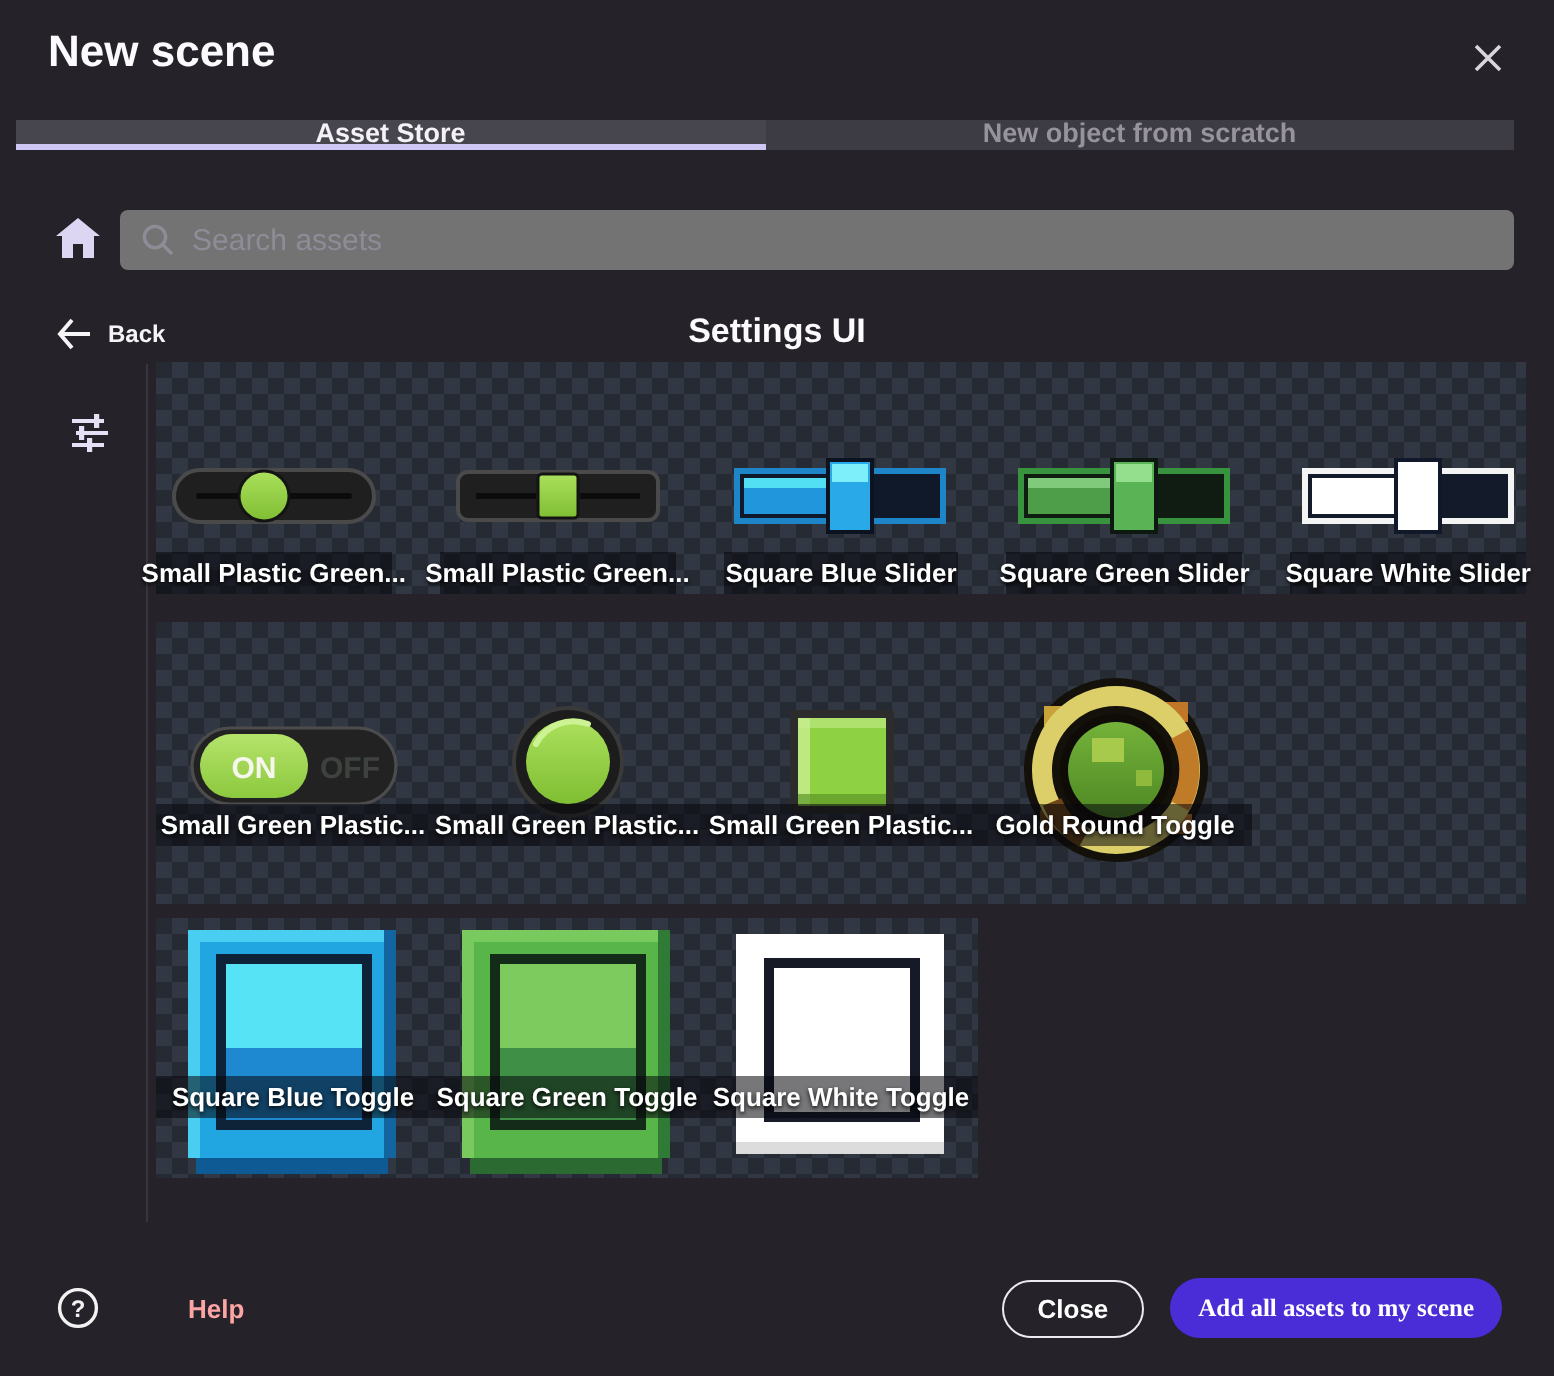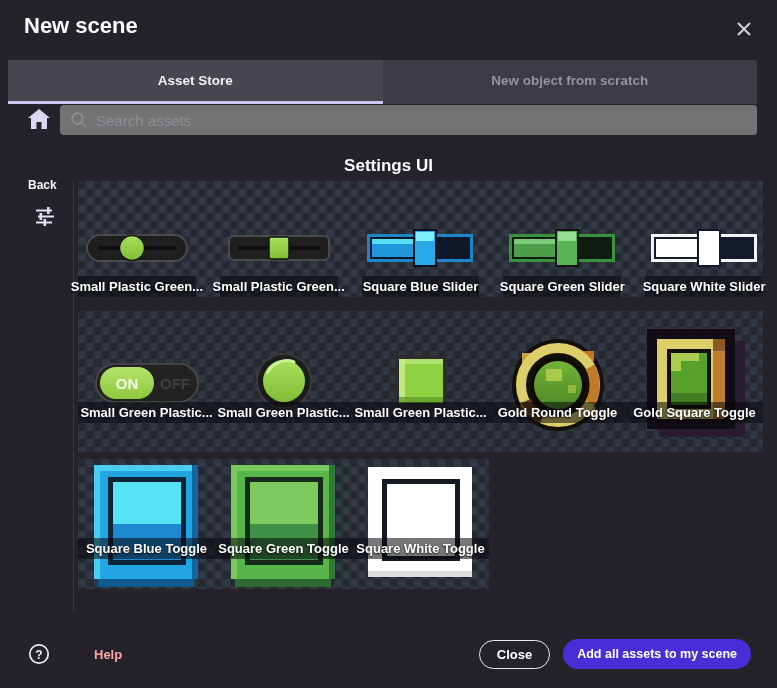--- a/index.html
+++ b/index.html
@@ -7,36 +7,36 @@
   .dialog {
     position:relative; width:777px; height:688px;
     background:#252329; overflow:hidden;
     font-family:"Liberation Sans", sans-serif; color:#f2f0f4;
   }
   
   .title { position:absolute; left:24px; top:13px; font-size:22px; font-weight:700; color:#fbfafc; }
   .close-btn { position:absolute; right:22px; top:18px; width:22px; height:22px; cursor:pointer;
                display:flex; align-items:center; justify-content:center; background:none; border:none; }
   
-  .tabs { position:absolute; left:8px; right:20px; top:60px; height:44px; display:flex; }
+  .tabs { position:absolute; left:8px; right:20px; top:60px; height:15px; display:flex; }
   .tab { flex:1; display:flex; align-items:center; justify-content:center;
          font-size:13.5px; font-weight:700; cursor:pointer; border:none; }
   .tab.active { background:#47454e; color:#f4f2f6; border-bottom:3px solid #cfc7f3; }
   .tab.inactive { background:#3d3b43; color:#96939d; border-bottom:3px solid transparent;text-align:center; }
   
   .home-btn { position:absolute; left:26px; top:107px; width:26px; height:26px; background:none; border:none; cursor:pointer; }
   .search-box { position:absolute; left:60px; right:20px; top:105px; height:30px; }
   .search-box input {
     width:100%; height:100%; background:#737373; border:none; border-radius:4px;
     color:#e8e6ec; font-size:15px; font-family:"Liberation Sans",sans-serif; padding:0 10px 0 36px; outline:none;
   }
   .search-box input::placeholder { color:#8e8c97; }
   .search-icon { position:absolute; left:10px; top:6px; }
   
-  .back-row { position:absolute; left:28px; top:170px; height:22px; display:flex; align-items:center; gap:8px; cursor:pointer;flex-direction:column; }
+  .back-row { position:absolute; left:28px; top:156px; height:22px; display:flex; align-items:center; gap:8px; cursor:pointer; }
   .back-label { font-size:12px; font-weight:700; color:#f5f4f7; }
   .pack-title { position:absolute; left:0; right:0; top:156px; text-align:center;
                 font-size:17px; font-weight:700; color:#fbfafc; pointer-events:none; }
   
   .filter-btn { position:absolute; left:30px; top:202px; width:30px; height:30px; background:none; border:none; cursor:pointer; }
   .v-line { position:absolute; left:73px; top:182px; width:1px; height:429px; background:#37353e; }
   
   .row { position:absolute; left:78px; display:flex;
          background:repeating-conic-gradient(#313843 0% 25%, #262b33 0% 50%);
          background-size:16px 16px; }
@@ -54,21 +54,21 @@
   .art { position:absolute; left:50%; transform:translateX(-50%); z-index:1; }
   
   .help-row { position:absolute; left:28px; top:643px; display:flex; align-items:center; gap:10px; cursor:pointer; }
   .help-label { font-size:13px; font-weight:700; color:#fca5a5;padding-left:34px; }
   .footer-actions { position:absolute; right:26px; top:639px; display:flex; gap:13px; align-items:center; }
   .btn-close { height:29px; padding:0 17px; border-radius:15px; border:1.5px solid #eceaee;
                background:transparent; color:#ffffff; font-size:13px; font-weight:700;
                font-family:"Liberation Sans",sans-serif; cursor:pointer; }
   .btn-add { height:30px; padding:0 14px; border-radius:15px; border:none;
              background:#4a2dd6; color:#ffffff; font-size:12.5px; font-weight:700;
-             font-family:Liberation Sans, sans-serif; cursor:pointer;text-align:center; }
+             font-family:Liberation Serif, serif; cursor:pointer;text-align:center; }
 </style>
 </head>
 <body>
 
 <svg width="0" height="0" style="position:absolute" aria-hidden="true">
   <defs>
     <linearGradient id="gGreen" x1="0" y1="0" x2="0" y2="1">
       <stop offset="0" stop-color="#b5e36a"></stop>
         <stop offset="1" stop-color="#8cc93e"></stop>
     </linearGradient>
@@ -233,35 +233,20 @@
         <path d="M86 36 A37 37 0 0 1 86 72" stroke="#bf7b28" stroke-width="10" fill="none"></path>
         <path d="M22 70 A37 37 0 0 0 38 88" stroke="#6b4418" stroke-width="10" fill="none"></path>
         <circle cx="54" cy="54" r="28" fill="#0f0b06"></circle>
         <circle cx="54" cy="54" r="24" fill="url(#gGoldGreen)"></circle>
         <rect x="42" y="38" width="16" height="12" fill="#a8ca4c"></rect>
         <rect x="64" y="54" width="8" height="8" fill="#90ba3c"></rect>
       </svg>
       <div class="strip">Gold Round Toggle</div>
     </div>
 
-    <div class="tile">
-      <svg class="art" style="top:18px" width="100" height="108" viewBox="0 0 100 108">
-        <rect x="88" y="12" width="12" height="92" fill="#2a1b2e"></rect>
-        <rect x="14" y="98" width="84" height="10" fill="#2a1b2e"></rect>
-        <rect x="2" y="0" width="88" height="100" fill="#110c13"></rect>
-        <rect x="12" y="10" width="68" height="80" fill="#dccf69"></rect>
-        <rect x="68" y="10" width="12" height="80" fill="#c08030"></rect>
-        <rect x="68" y="10" width="12" height="12" fill="#8a5a20"></rect>
-        <rect x="22" y="20" width="44" height="60" fill="#120c07"></rect>
-        <rect x="26" y="24" width="36" height="52" fill="#58a22c"></rect>
-        <path d="M26 24 h28 v8 h-18 v10 h-10 z" fill="#aacd4f"></path>
-        <rect x="26" y="64" width="36" height="12" fill="#417e21"></rect>
-      </svg>
-      <div class="strip">Gold Square Toggle</div>
-    </div>
   </div>
 
   <div class="row row3">
 
     <div class="tile">
       <svg class="art" style="top:4px" width="110" height="124" viewBox="0 0 110 124">
         <rect x="6" y="116" width="96" height="8" fill="#0d5a94"></rect>
         <rect x="2" y="2" width="104" height="114" fill="#22a6e2"></rect>
         <rect x="2" y="2" width="6" height="114" fill="#49cdf0"></rect>
         <rect x="2" y="2" width="104" height="6" fill="#49cdf0"></rect>

